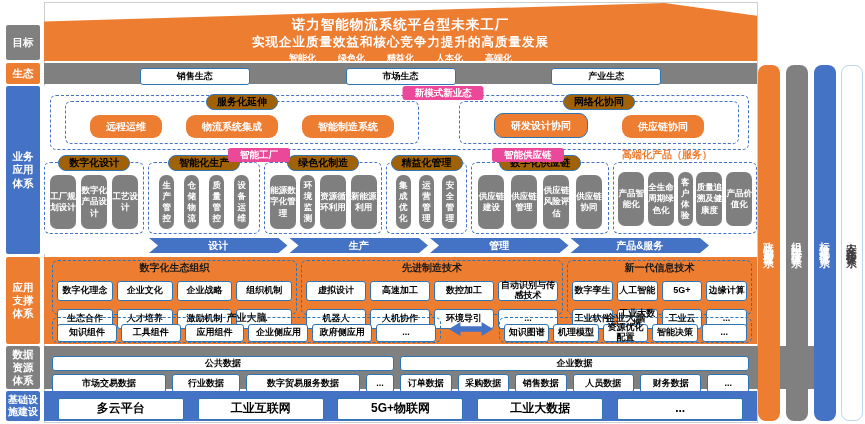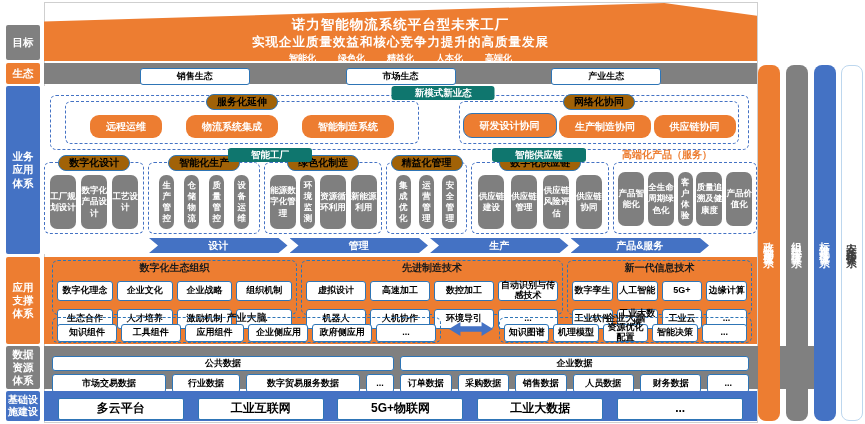--- a/index.html
+++ b/index.html
@@ -28,22 +28,22 @@
   .eco{position:absolute;left:44px;top:63px;width:713px;height:21px;background:#808080;
        display:flex;align-items:center;justify-content:space-evenly;}
   .eco .wbox{width:108px;height:15px;}
 
   .wbox{background:#fff;border:1.2px solid #2E75B6;border-radius:3px;color:#000;font-weight:bold;
         font-size:9px;display:flex;align-items:center;justify-content:center;text-align:center;
         line-height:1.1;word-break:break-all;margin-top:6px;}
 
   
   .business{position:absolute;left:44px;top:86px;width:713px;height:168px;background:#fff;}
-  .toplabel{position:absolute;background:#0f766e;color:#fff;font-weight:bold;font-size:9.5px;
-            border-radius:3px;padding:1px 23px;line-height:12px;z-index:3;white-space:nowrap;}
+  .toplabel{position:absolute;background:#ec4899;color:#fff;font-weight:bold;font-size:9.5px;
+            border-radius:3px;padding:1px 12px;line-height:12px;z-index:3;white-space:nowrap;}
   .nm{left:56%;top:0;transform:translateX(-50%);}
   .sf{left:184px;top:62px;}
   .ss{left:448px;top:62px;}
   .pp{left:576px;top:62px;background:transparent;color:#ED7D31;font-size:10px;padding:1px 2px;}
   .dash{border:1.5px dashed #4472C4;border-radius:6px;position:absolute;}
   .outer{left:6px;top:9px;width:697px;height:53px;}
   .grp{top:5px;height:41px;}
   .se{left:14px;width:352px;}
   .nc{left:408px;width:278px;}
   .glabel{position:absolute;top:-8px;left:50%;transform:translateX(-50%);background:#a16207;
@@ -154,21 +154,20 @@
         <div class="orow">
           <div class="obox">远程运维</div>
           <div class="obox">物流系统集成</div>
           <div class="obox">智能制造系统</div>
         </div>
       </div>
       <div class="dash grp nc">
         <div class="glabel">网络化协同</div>
         <div class="orow">
           <div class="obox">研发设计协同</div>
-          <div class="obox">生产制造协同</div>
           <div class="obox">供应链协同</div>
         </div>
       </div>
     </div>
 
     <div class="toplabel sf">智能工厂</div>
     <div class="toplabel ss">智能供应链</div>
     <div class="toplabel pp">高端化产品（服务）</div>
 
     <div class="band">
@@ -221,22 +220,22 @@
           <div class="vbox">全生命周期绿色化</div>
           <div class="vbox nw">客户体验</div>
           <div class="vbox">质量追溯及健康度</div>
           <div class="vbox">产品价值化</div>
         </div>
       </div>
     </div>
 
     <div class="flow">
       <div class="chev">设计</div>
+      <div class="chev">生产</div>
       <div class="chev">管理</div>
-      <div class="chev">生产</div>
       <div class="chev">产品&amp;服务</div>
     </div>
   </div>
 
   <div class="support">
     <div class="dash sgrp sg1">
       <div class="stitle">数字化生态组织</div>
       <div class="srow">
         <div class="wbox">数字化理念</div>
         <div class="wbox">企业文化</div>

